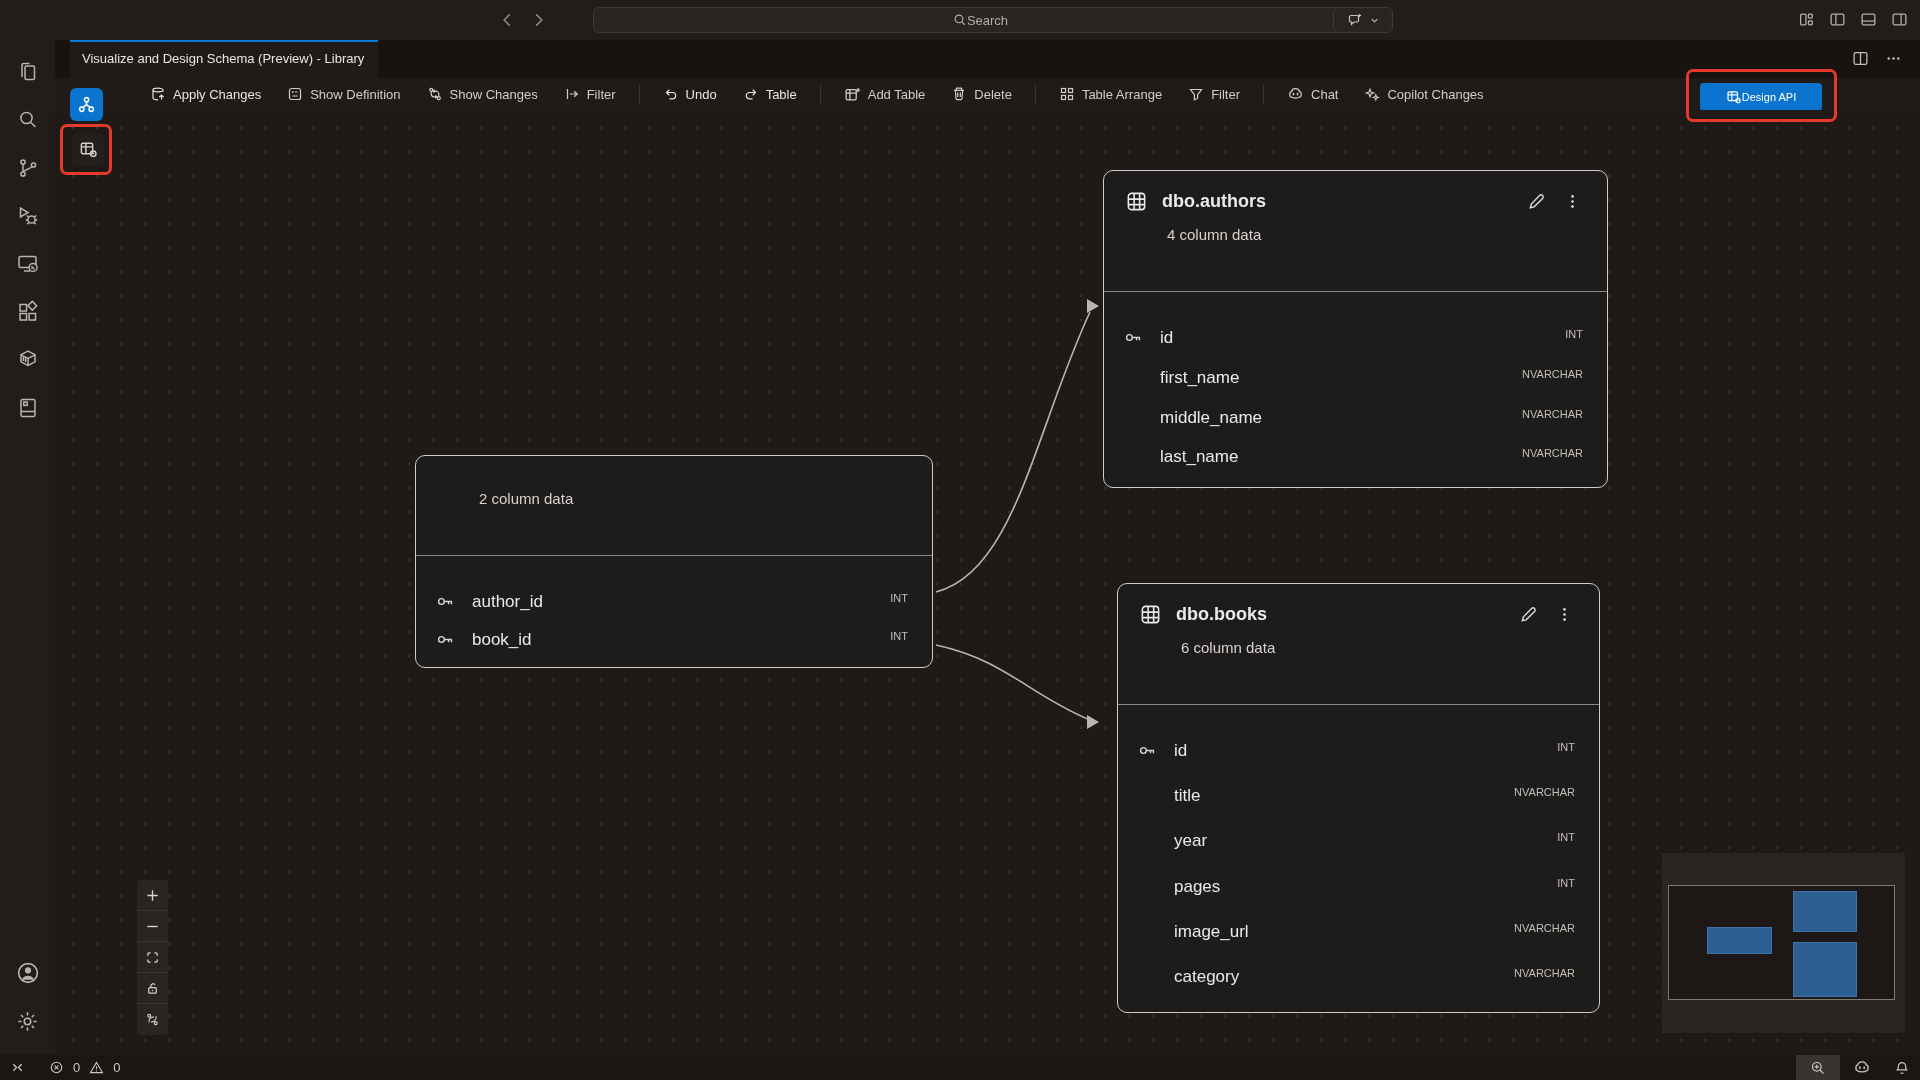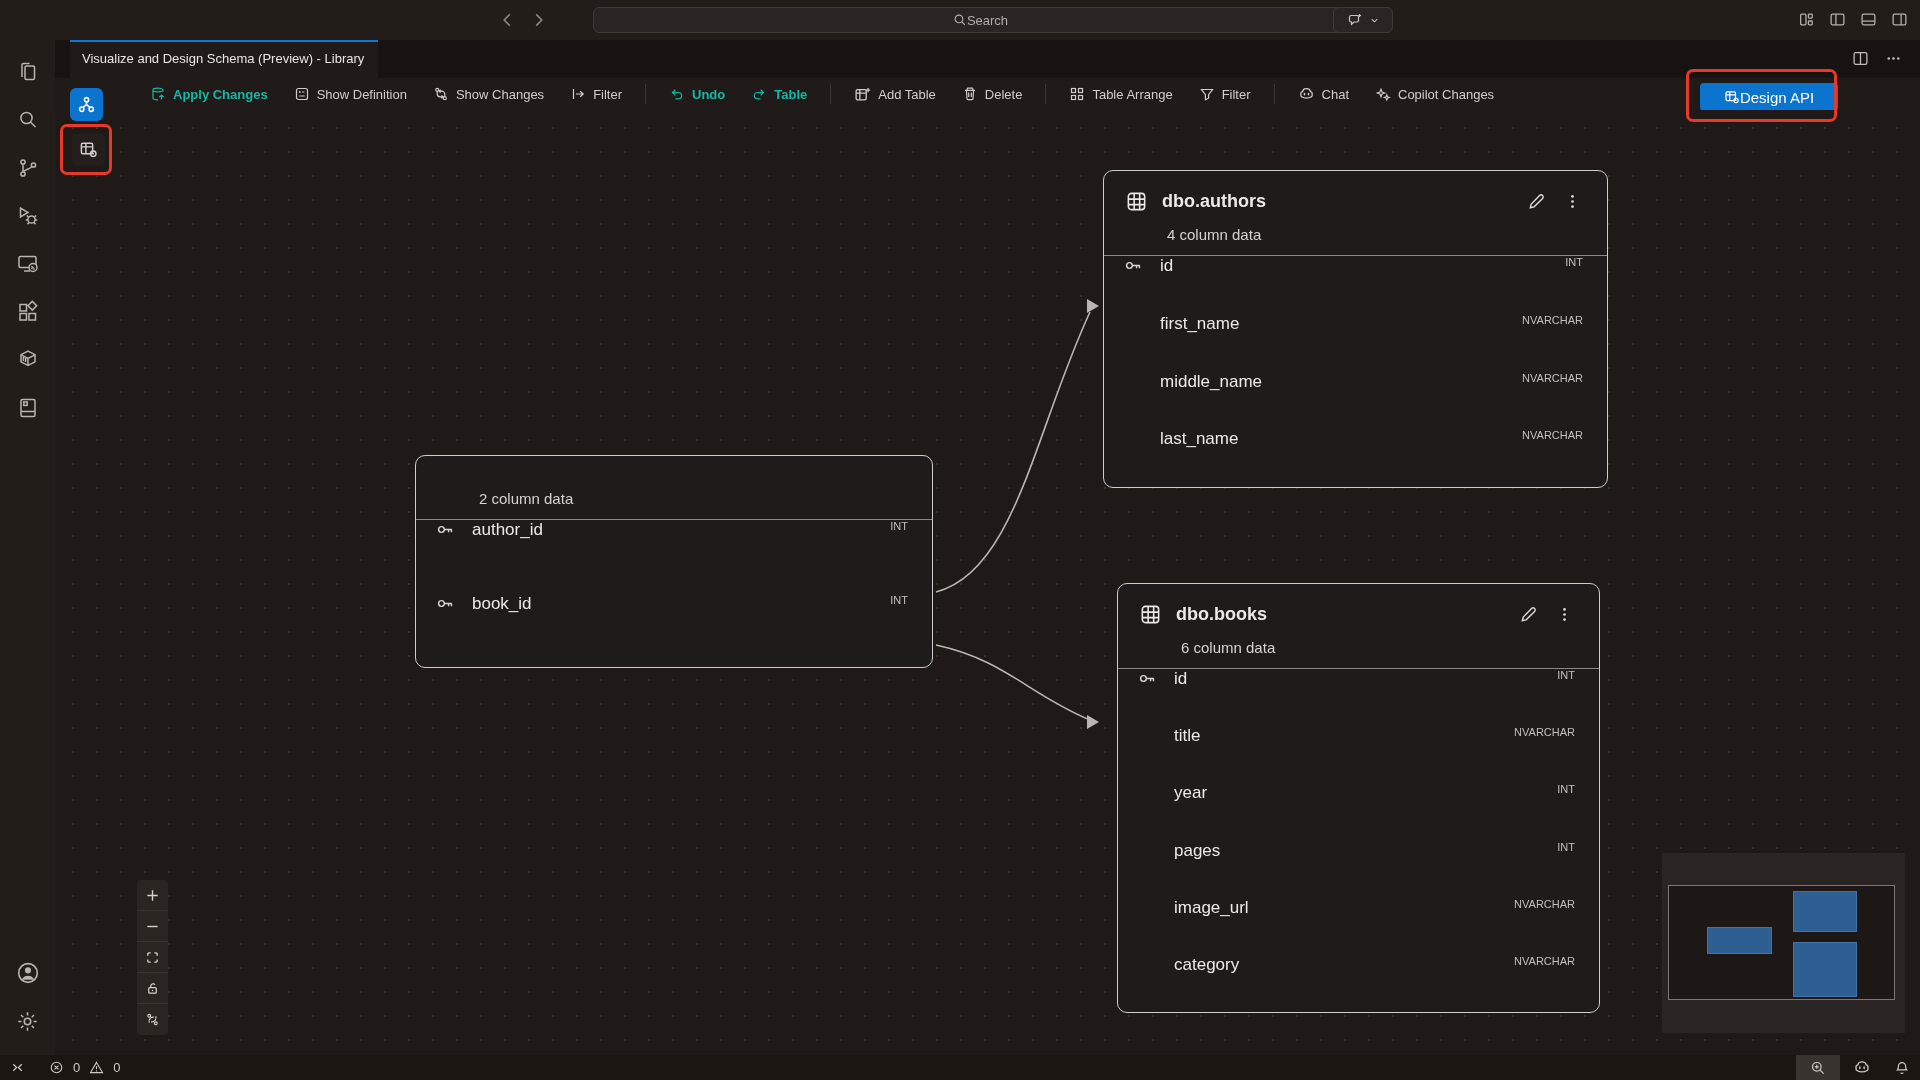--- a/index.html
+++ b/index.html
@@ -32,41 +32,41 @@
     border-top:2px solid #0a79d6; display:flex; align-items:center; gap:9px;
     color:#e8e5e2; font-size:13px; cursor:pointer;flex-direction:column; }
   #tab .close { color:#c6c1bd; font-size:15px; margin-left:6px; cursor:pointer; }
   .tabstrip-icons { right:18px; top:10px; display:flex; gap:16px; color:#c2bdb9; }
 
   
   #toolbar { left:55px; top:78px; width:1865px; height:32px; background:#201b18;
     display:flex; align-items:center; padding-left:82px; }
   .tbtn { display:flex; align-items:center; gap:7px; color:#d2cdc9; font-size:13px;
     margin:0 13px; cursor:pointer; white-space:nowrap; }
-  .tbtn.disabled { color:#14b8a6; cursor:default;font-weight:bold; }
+  .tbtn.disabled { color:#e5e5e5; cursor:default; }
   .tsep { width:1px; height:20px; background:#3b3531; margin:0 10px; }
-  #design-api { left:1700px; top:83px; width:138px; height:28px; background:#0a74cf;
-    border:none; border-radius:4px; color:#fff; font-size:15px; display:flex;
+  #design-api { left:1700px; top:83px; width:122px; height:28px; background:#0a74cf;
+    border:none; border-radius:4px; color:#fff; font-size:11px; display:flex;
     align-items:center; justify-content:center; cursor:pointer;
     font-family:inherit; }
 
   
   #canvas { left:55px; top:110px; width:1865px; height:945px; background:#1f1a17;
     background-image:radial-gradient(circle,#3b342e 1.1px,transparent 1.4px);
     background-size:24px 24px; background-position:6px 6px; overflow:hidden; }
 
   .side-btn { width:33px; height:33px; border-radius:6px; display:flex; align-items:center;
     justify-content:center; cursor:pointer; }
   #schema-btn { left:70px; top:88px; background:#0a74cf; color:#fff; }
   #designer-btn { left:72px; top:133px; background:#241f1c; color:#d5d0cc; }
   .annotation { border:3.5px solid #e5392b; border-radius:7px; pointer-events:none; z-index:30; }
 
   
   .table-card { background:#1e1c1b; border:1.4px solid #cfcdcb; border-radius:10px;
-    display:flex; flex-direction:column; color:#eceae8; z-index:2; }
+    display:flex; flex-direction:column; color:#eceae8; z-index:2;gap:36px; }
   .tc-head { padding:20px 26px 0 22px; }
   .tc-titlerow { display:flex; align-items:center; gap:15px; }
   .tc-title { font-size:18px; font-weight:bold; flex:1; }
   .tc-actions { display:flex; align-items:center; gap:18px; color:#dddad7; }
   .tc-sub { font-size:15px; color:#d6d2cf; margin:14px 0 12px 41px; }
   .tc-divider { height:1px; background:#8d8883; }
   .tc-rows { flex:1; display:flex; flex-direction:column; }
   .trow { flex:1; display:flex; align-items:flex-start; padding:0 24px 0 20px; gap:14px;
     font-size:17px; cursor:pointer; }
   .trow .key-slot { width:22px; display:flex; color:#d8d4d1; }

